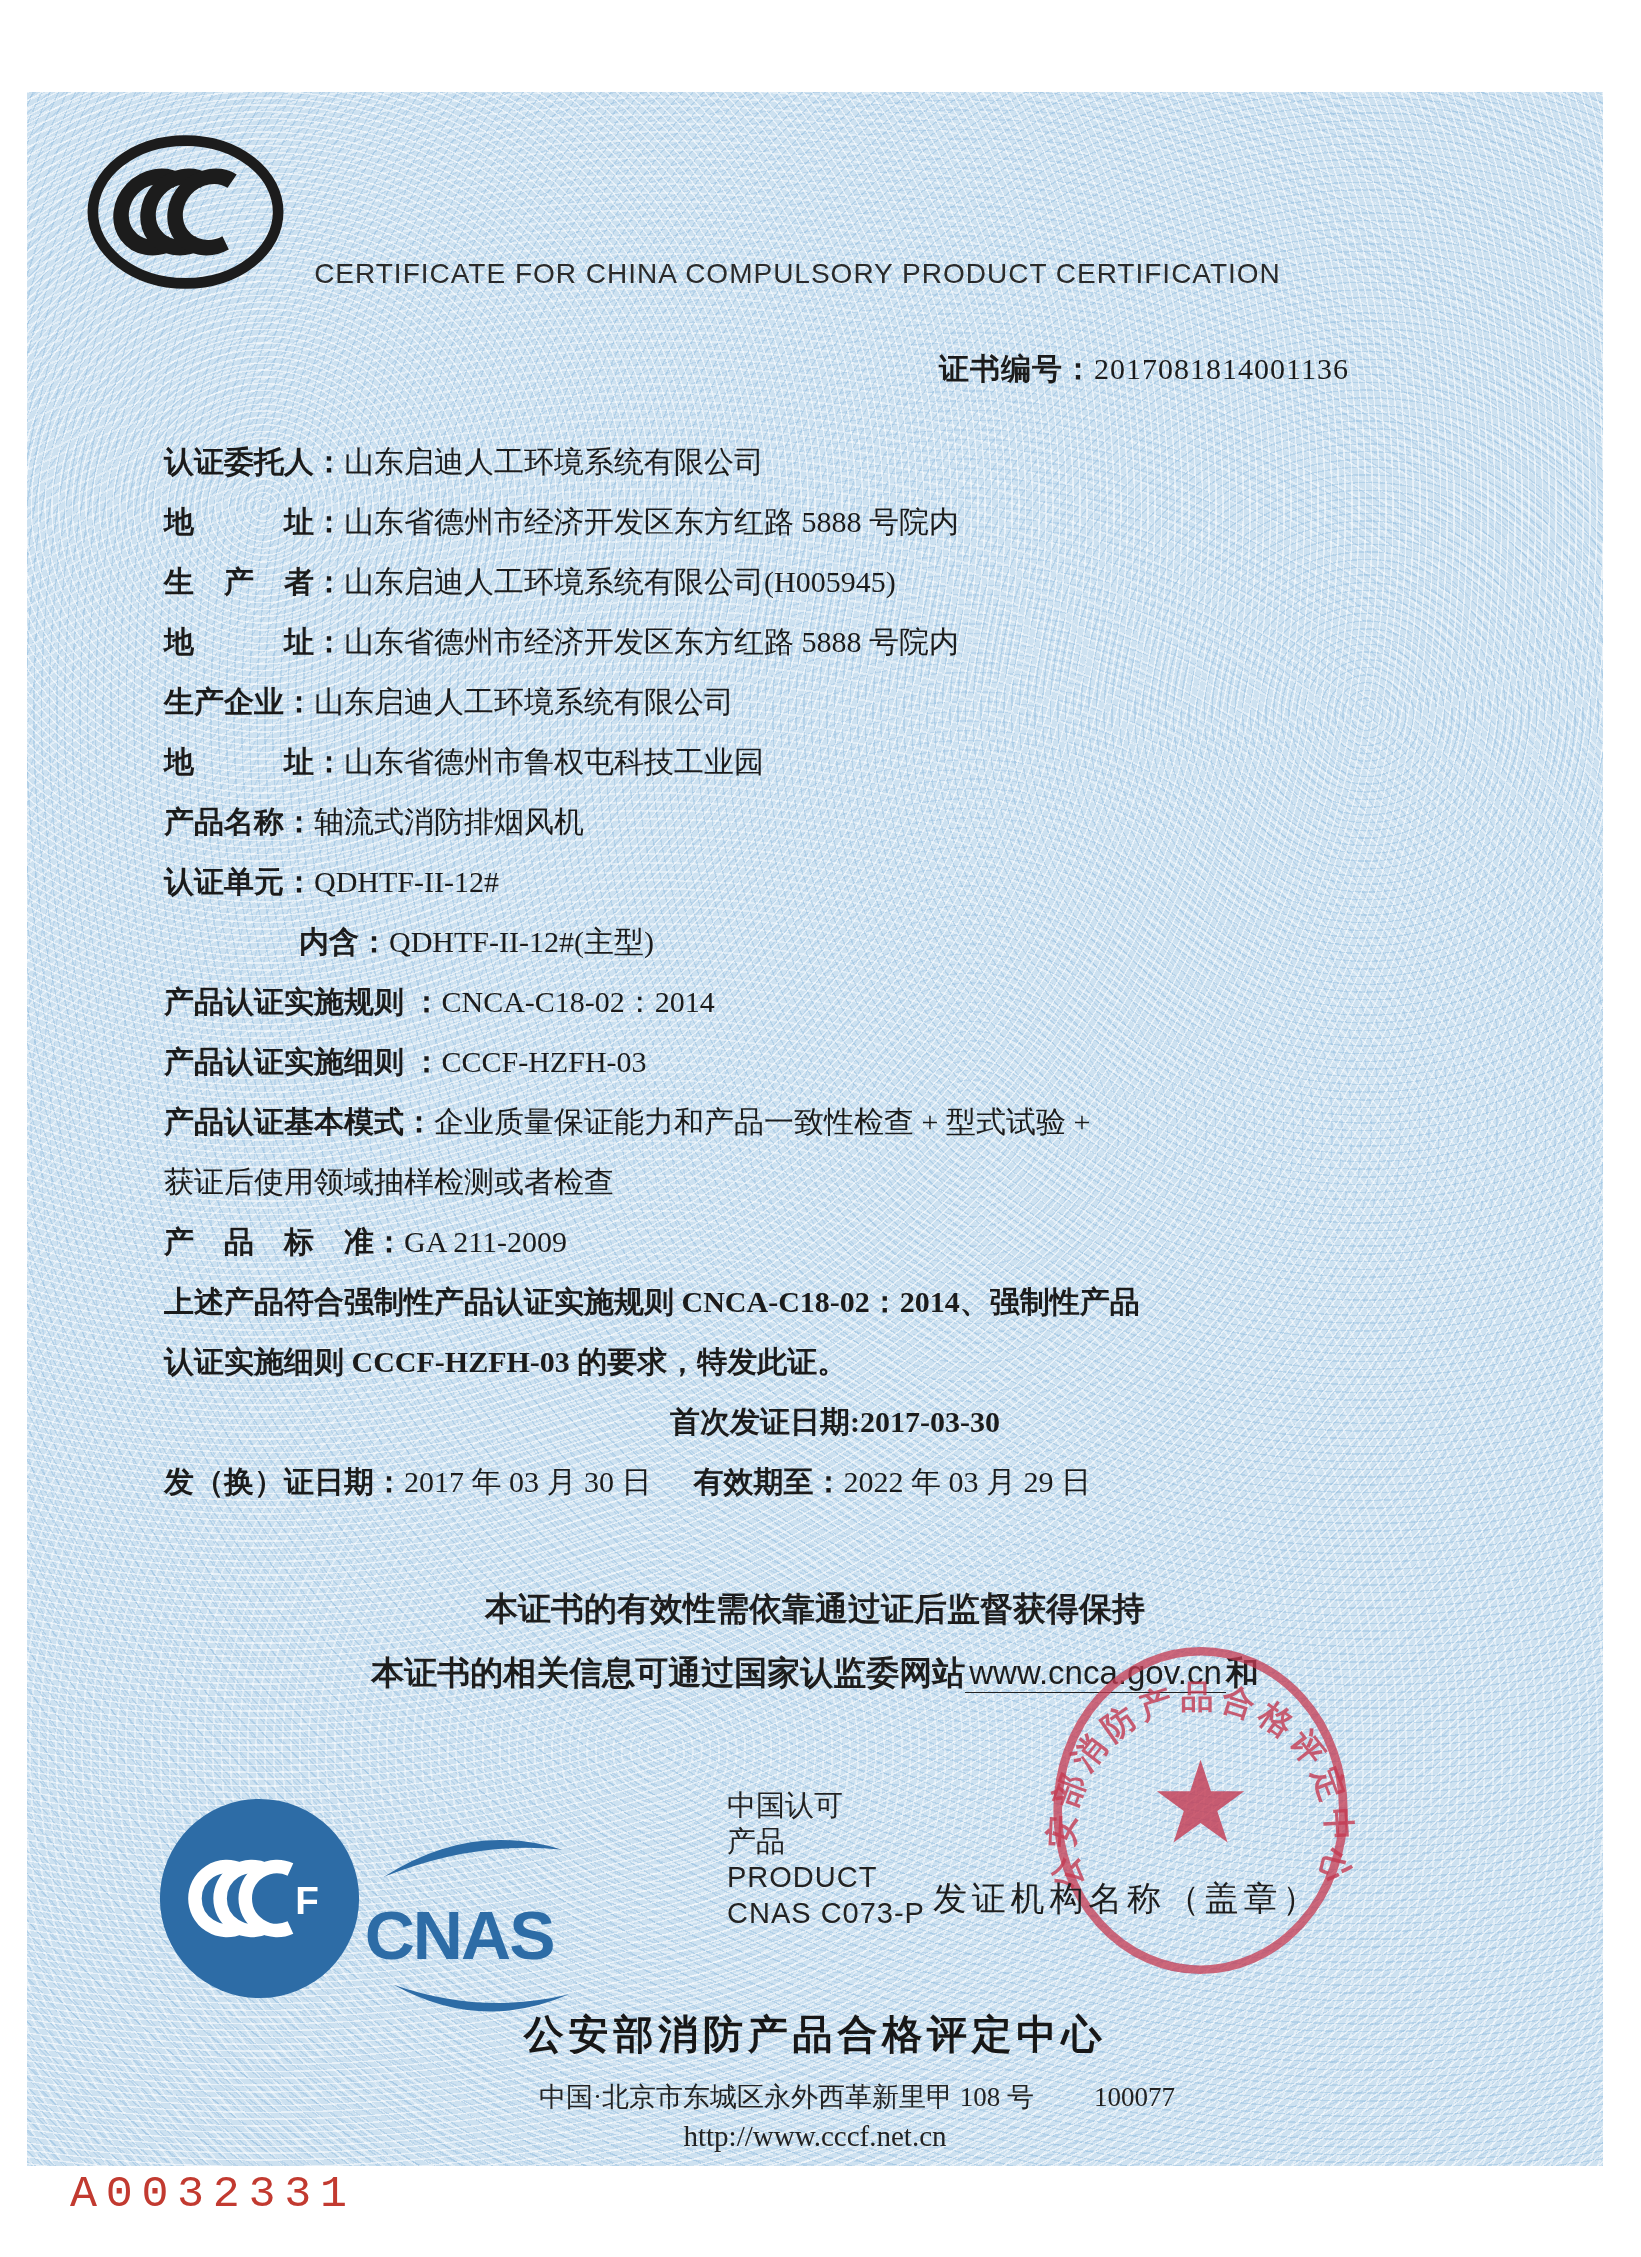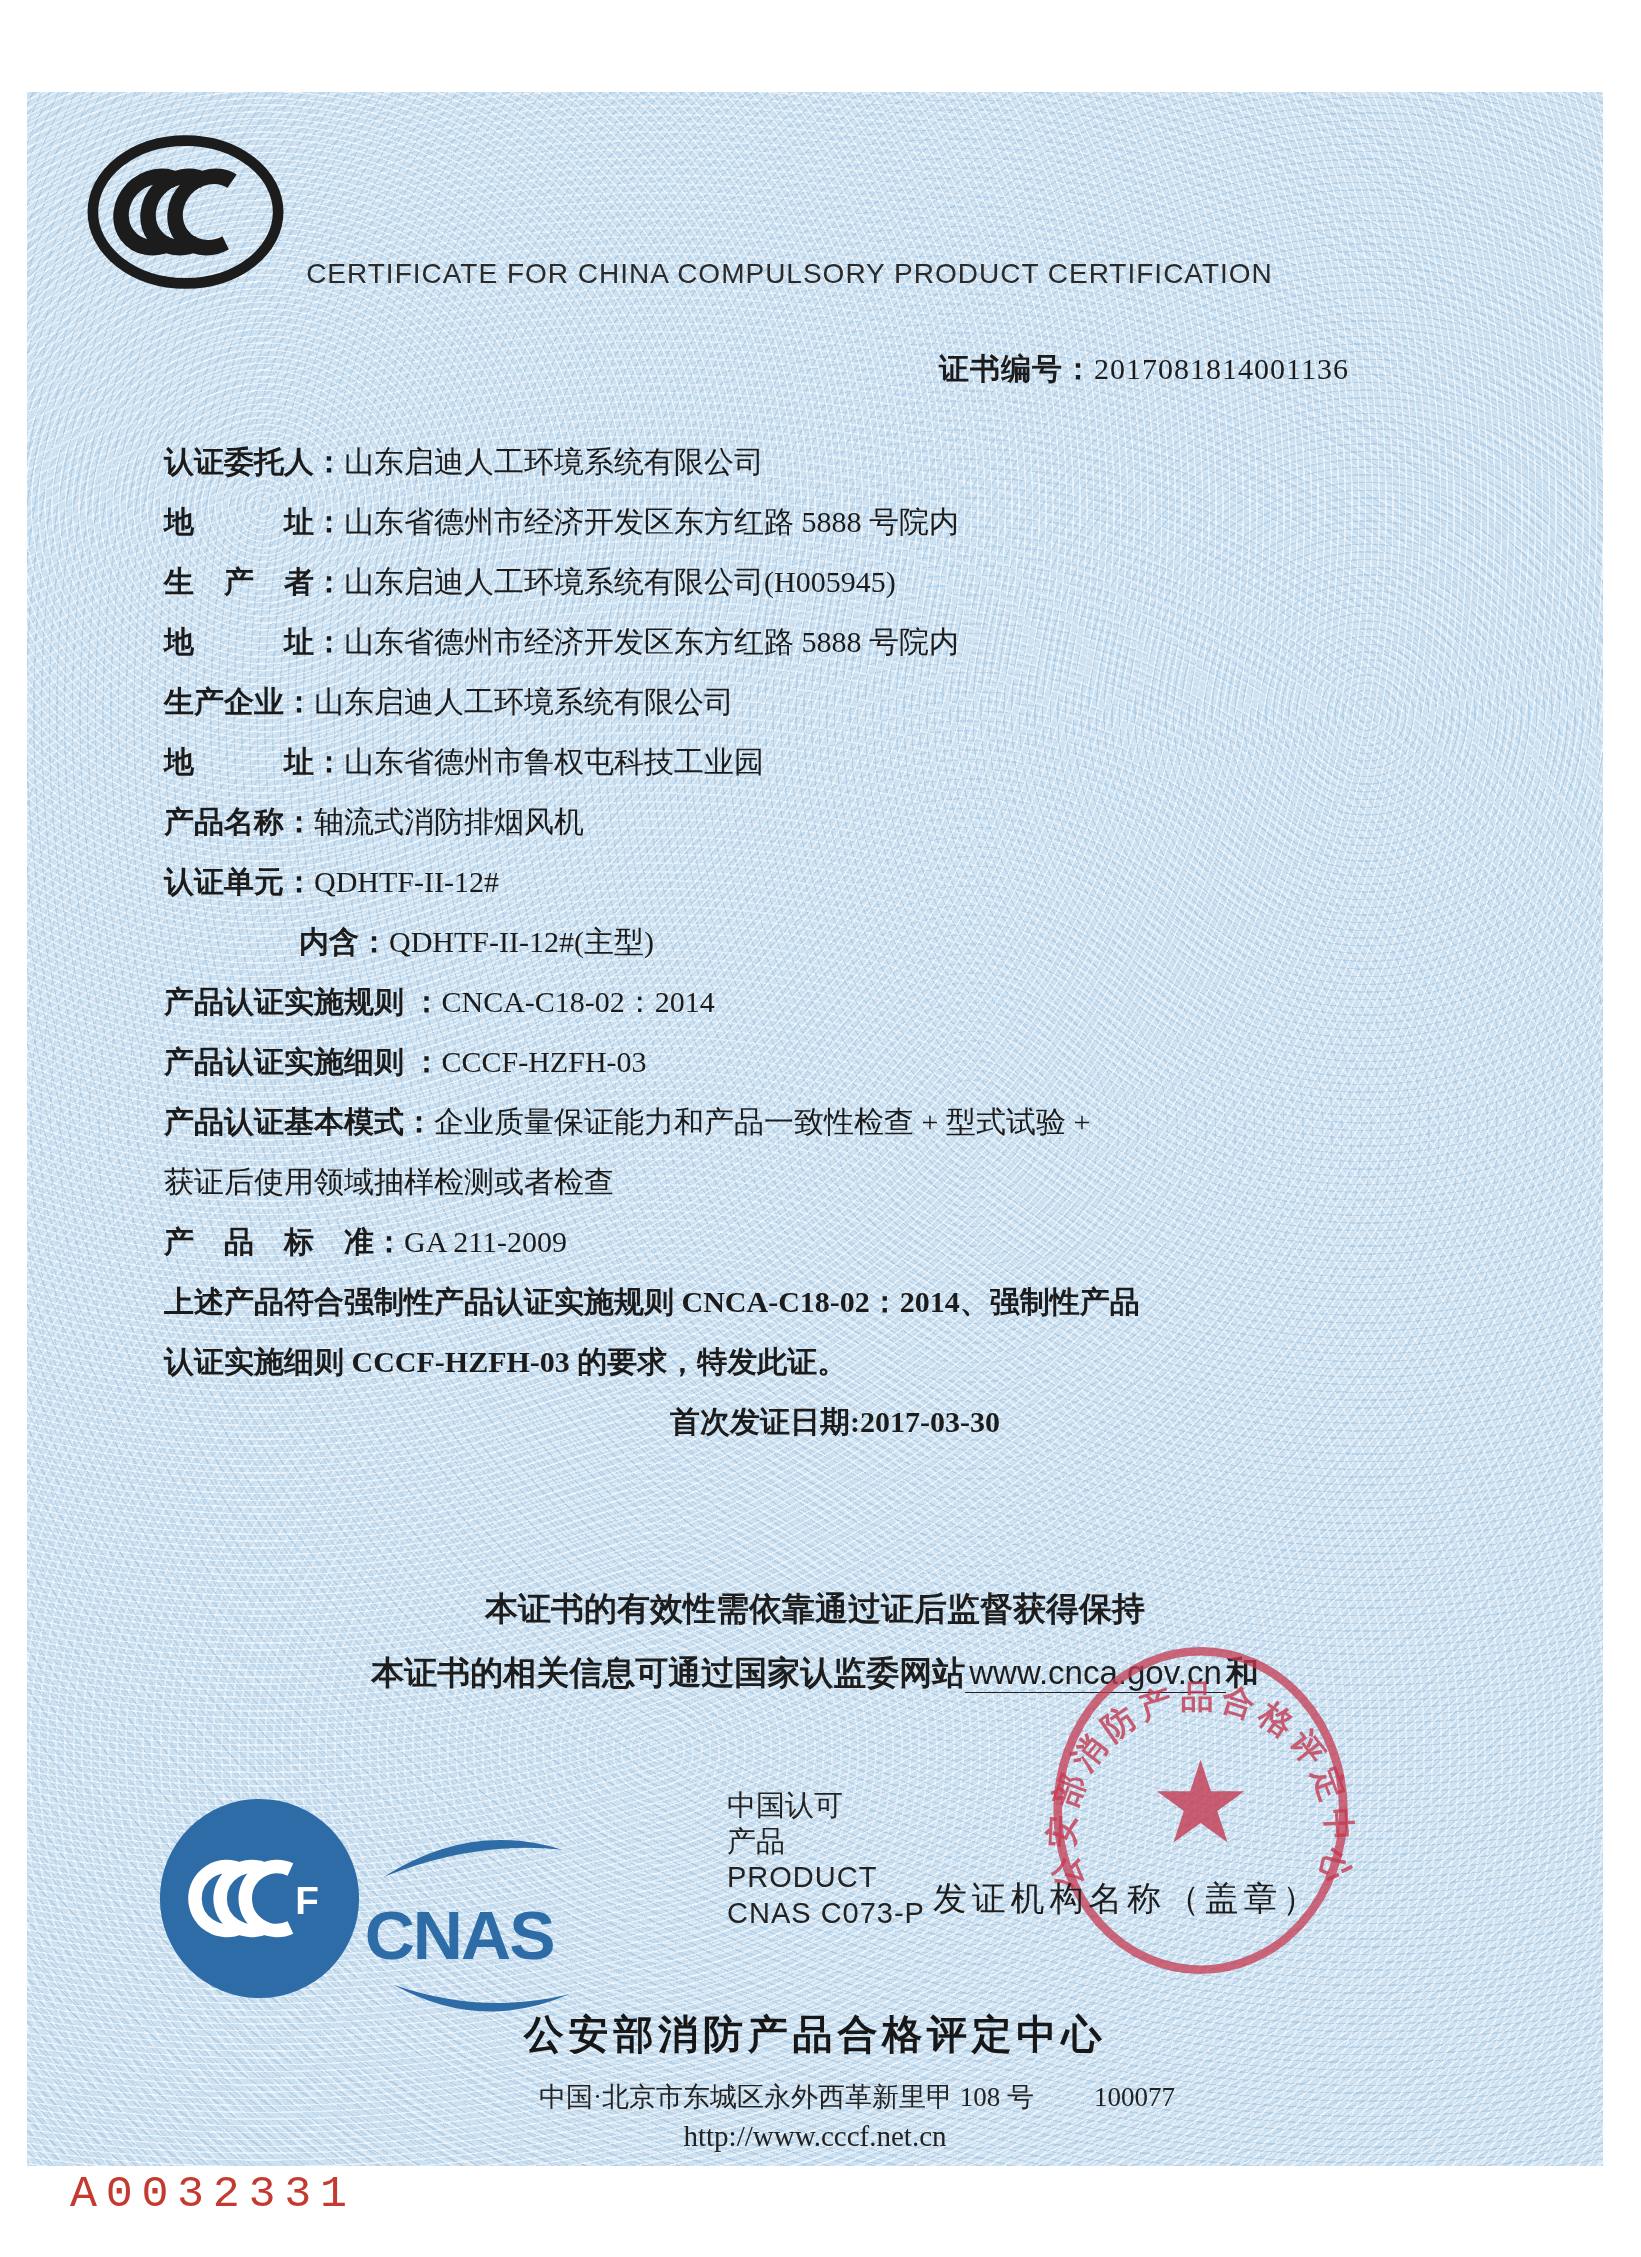--- a/index.html
+++ b/index.html
@@ -9,21 +9,21 @@
   .cert{position:absolute;left:27px;top:92px;width:1576px;height:2074px;
         background-color:#cde1f0;
         background-image:
           repeating-radial-gradient(circle at 15% 20%, rgba(255,255,255,0.55) 0 1.4px, rgba(255,255,255,0) 1.4px 6.8px),
           repeating-radial-gradient(circle at 85% 30%, rgba(140,185,220,0.40) 0 1.4px, rgba(255,255,255,0) 1.4px 7.7px),
           repeating-radial-gradient(circle at 40% 80%, rgba(255,255,255,0.40) 0 1.9px,   rgba(255,255,255,0) 1.9px 8.7px),
           repeating-radial-gradient(circle at 60% 50%, rgba(150,190,225,0.35) 0 1.4px, rgba(255,255,255,0) 1.4px 9.7px);}
   .ccc-logo{position:absolute;left:56px;top:37px;}
   .title{position:absolute;left:290px;top:39px;width:946px;text-align:center;
          font-size:45px;font-weight:700;letter-spacing:4.8px;color:#161616;}
-  .subtitle{position:absolute;left:193px;top:166px;width:1139px;text-align:center;
+  .subtitle{position:absolute;left:201px;top:166px;width:1139px;text-align:center;
             font-family:"Liberation Sans","DejaVu Sans",sans-serif;
             font-size:28px;font-weight:500;letter-spacing:1px;color:#2a2a2a;}
   .certno{position:absolute;left:912px;top:257px;font-size:30px;letter-spacing:1px;}
   .certno .lbl{font-weight:600;}
   .body-block{position:absolute;left:137px;top:340px;width:1342px;font-size:30px;line-height:60px;}
   .row{white-space:nowrap;}
   .row .lbl{font-weight:700;}
   .row .val{font-weight:400;}
   .row.ind{padding-left:135px;}
   .row.stmt{font-weight:700;}
@@ -79,20 +79,23 @@
       <div class="row"><span class="lbl">认证单元：</span><span class="val">QDHTF-II-12#</span></div>
       <div class="row ind"><span class="lbl">内含：</span><span class="val">QDHTF-II-12#(主型)</span></div>
       <div class="row"><span class="lbl">产品认证实施规则 ：</span><span class="val">CNCA-C18-02：2014</span></div>
       <div class="row"><span class="lbl">产品认证实施细则 ：</span><span class="val">CCCF-HZFH-03</span></div>
       <div class="row"><span class="lbl">产品认证基本模式：</span><span class="val">企业质量保证能力和产品一致性检查 + 型式试验 +</span></div>
       <div class="row"><span class="lbl"></span><span class="val">获证后使用领域抽样检测或者检查</span></div>
       <div class="row"><span class="lbl">产　品　标　准：</span><span class="val">GA 211-2009</span></div>
       <div class="row stmt">上述产品符合强制性产品认证实施规则 CNCA-C18-02：2014、强制性产品</div>
       <div class="row stmt">认证实施细则 CCCF-HZFH-03 的要求，特发此证。</div>
       <div class="row first-issue">首次发证日期:2017-03-30</div>
+      <div class="row issue">
+        <span class="lbl">发（换）证日期：</span><span class="val">2017 年 03 月 30 日</span><span class="gap"></span><span class="lbl">有效期至：</span><span class="val">2022 年 03 月 29 日</span>
+      </div>
     </div>
 
     <div class="notice">
       <div>本证书的有效性需依靠通过证后监督获得保持</div>
       <div><span>本证书的相关信息可通过国家认监委网站</span><span class="url">www.cnca.gov.cn</span><span>和</span></div>
     </div>
 
     <svg class="cccf-logo" width="205" height="205" viewBox="0 0 212 212">
       <circle cx="106" cy="106" r="103" fill="#2d6ca6"></circle>
       <g fill="none" stroke="#ffffff" stroke-width="14" stroke-linecap="butt">

